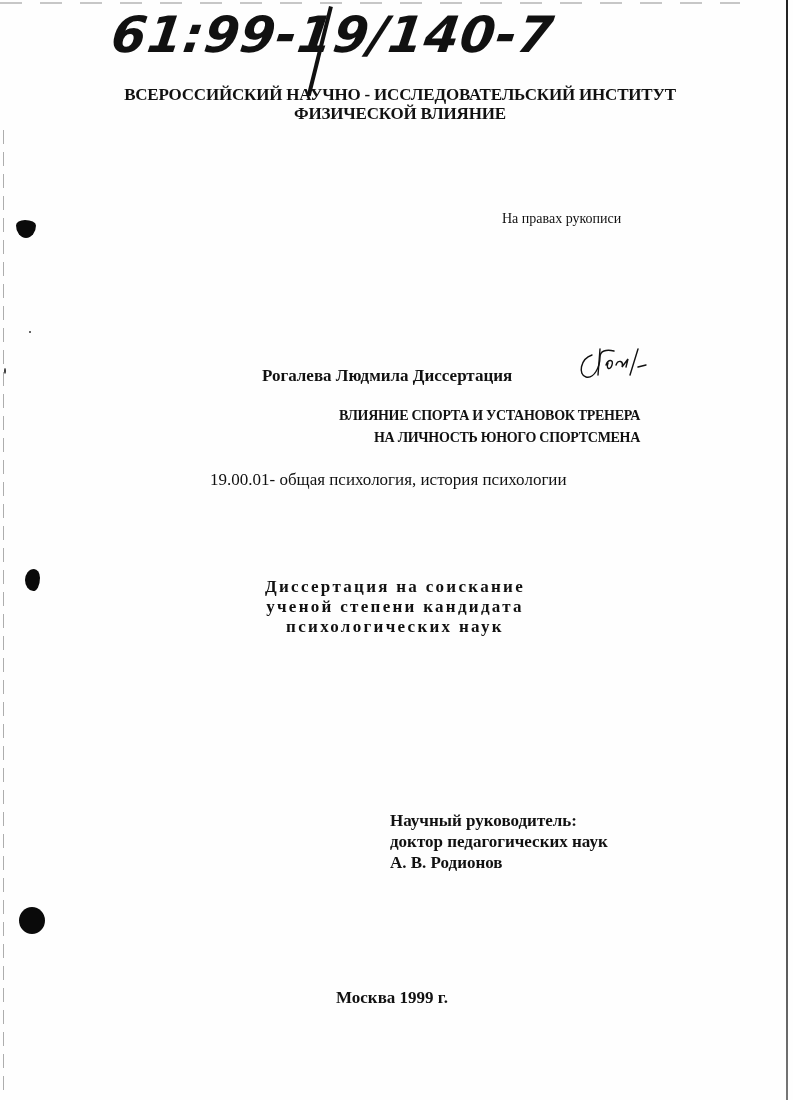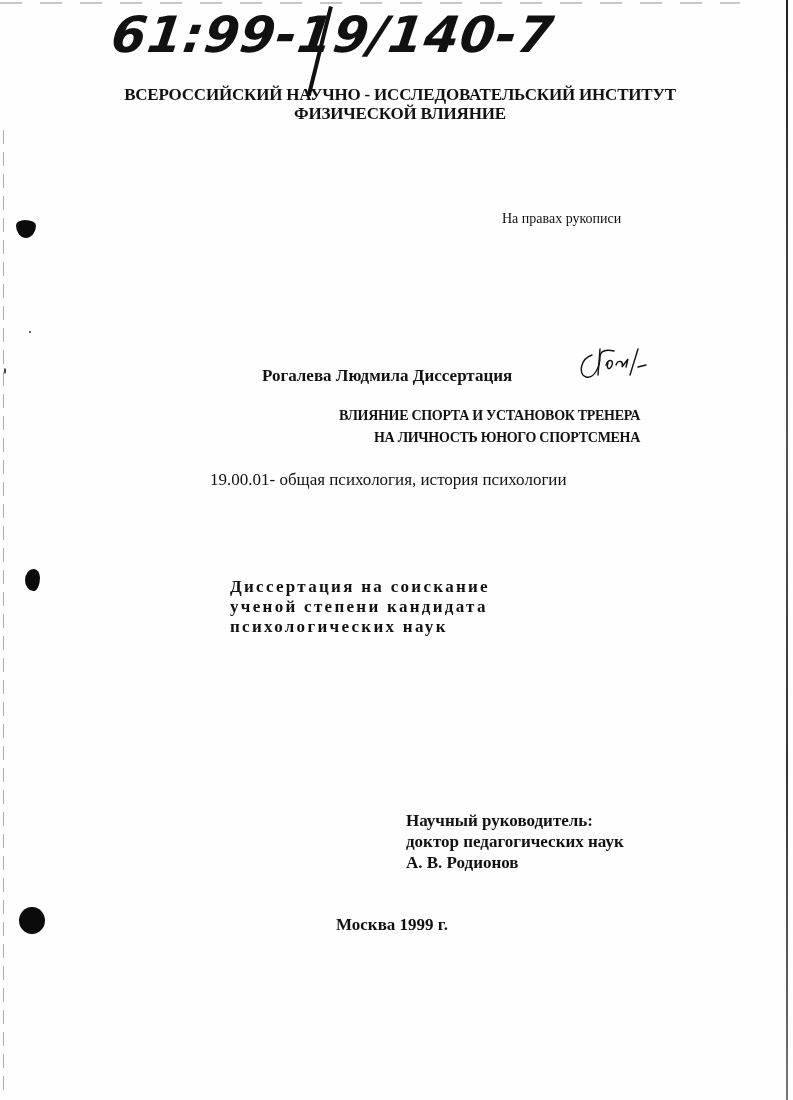--- a/index.html
+++ b/index.html
@@ -136,40 +136,41 @@
       left: 210px;
       top: 470px;
       font-size: 17px;
     }
 
     .dissertation {
       position: absolute;
       left: 230px;
       top: 577px;
       width: 330px;
+      text-align: center;
       font-weight: bold;
       font-size: 17px;
       line-height: 20px;
       letter-spacing: 2.3px;
     }
 
     .supervisor {
       position: absolute;
-      left: 406px;
+      left: 390px;
       top: 810px;
       font-weight: bold;
       font-size: 17px;
       line-height: 21px;
     }
     .supervisor span { display: block; }
 
     .city-year {
       position: absolute;
       left: 336px;
-      top: 915px;
+      top: 988px;
       font-weight: bold;
       font-size: 17px;
       text-align: right;
     }
   </style>
 </head>
 <body>
 
 <div class="page">
 

